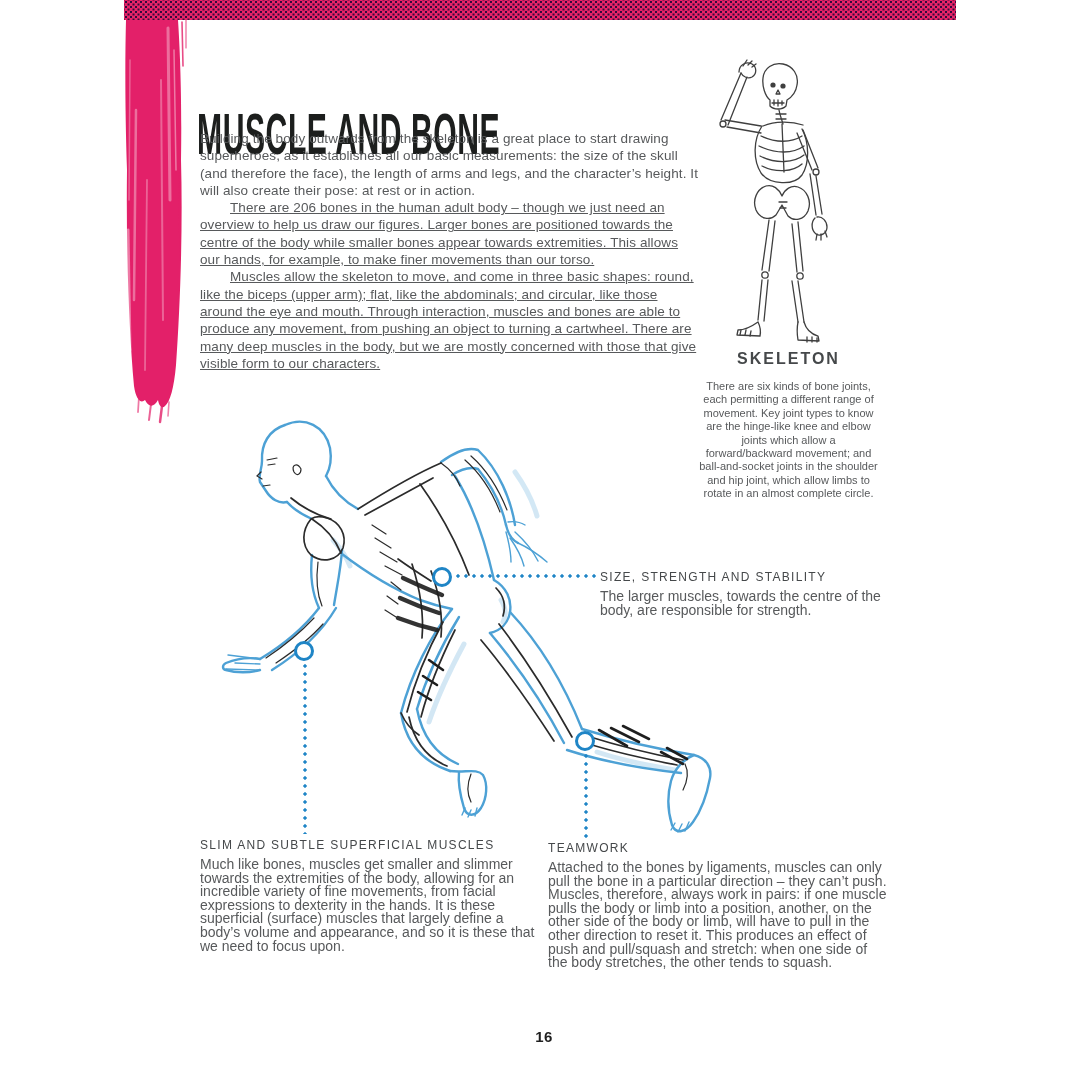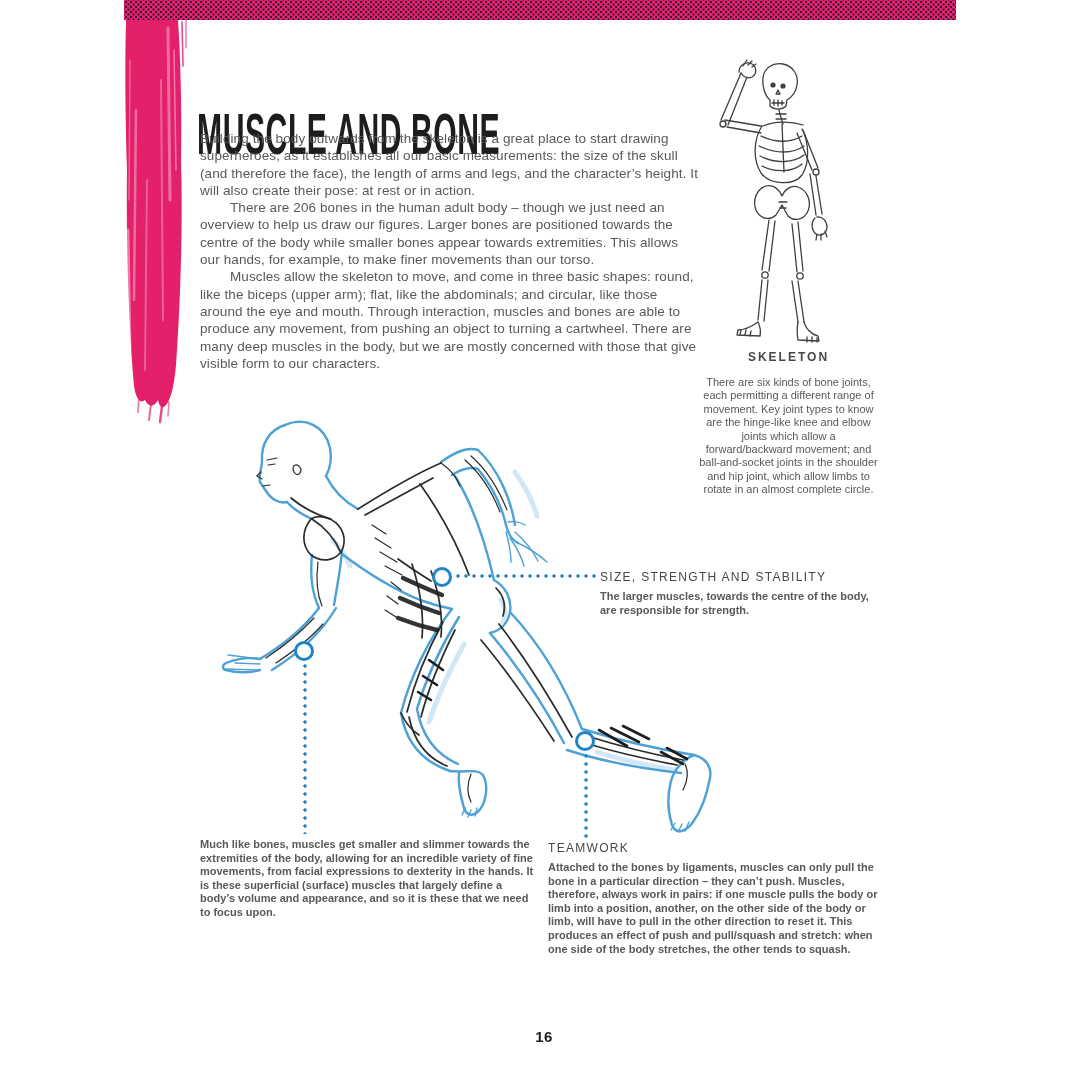--- a/index.html
+++ b/index.html
@@ -25,30 +25,30 @@
   .page-title{
     left:197px;top:66px;
     font-size:58px;line-height:1;font-weight:800;color:#1c1e1d;
     transform:scaleX(.52);transform-origin:0 0;white-space:nowrap;
     letter-spacing:1px;
   }
 
   
   .intro{left:200px;top:130px;width:501px;color:#57595b;font-size:13.5px;line-height:17.3px;letter-spacing:.1px;}
   .intro p{margin:0;}
-  .intro p.indent{text-indent:30px;}
+  .intro p.indent{text-indent:30px;text-decoration:underline;}
 
   
   .skel-caption{left:686px;top:350px;width:205px;text-align:center;}
-  .skel-caption h3{margin:0 0 8px 0;font-size:12px;letter-spacing:2px;color:#45484a;font-weight:700;}
+  .skel-caption h3{margin:0 0 8px 0;font-size:16px;letter-spacing:2px;color:#45484a;font-weight:700;}
   .skel-caption p{margin:12px;font-size:11px;line-height:13.4px;color:#57595b;text-align:center;}
 
   
   .callout h3{margin:0 0 6px 0;font-size:12px;font-weight:400;letter-spacing:1.3px;color:#45484a;}
-  .callout p{margin:0 0 9px 0;font-size:11px;line-height:13.6px;color:#57595b;font-weight:bold;}
+  .callout p{margin:0 0 9px 0;font-size:14px;line-height:13.6px;color:#57595b;}
   .co-size{left:600px;top:570px;width:288px;}
   .co-slim{left:200px;top:838px;width:340px;}
   .co-team{left:548px;top:841px;width:340px;}
 
   
   .leader-h{height:4px;background-image:radial-gradient(circle at 2px 2px,#1f85c6 1.5px,transparent 1.75px);background-size:8px 4px;background-repeat:repeat-x;}
   .leader-v{width:4px;background-image:radial-gradient(circle at 2px 2px,#1f85c6 1.5px,transparent 1.75px);background-size:4px 8px;background-repeat:repeat-y;}
   .marker{width:14px;height:14px;border:3.5px solid #1f85c6;border-radius:50%;background:#ffffff;}
 
   
@@ -248,20 +248,21 @@
 <div class="abs marker" style="left:432px;top:567px;"></div>
 <div class="abs marker" style="left:294px;top:641px;"></div>
 <div class="abs marker" style="left:575px;top:731px;"></div>
 
 <div class="abs callout co-size">
   <h3>SIZE, STRENGTH AND STABILITY</h3>
   <p>The larger muscles, towards the centre of the body, are responsible for strength.</p>
 </div>
 
 <div class="abs callout co-slim">
+  <h3>SLIM AND SUBTLE SUPERFICIAL MUSCLES</h3>
   <p>Much like bones, muscles get smaller and slimmer towards the extremities of the body, allowing for an incredible variety of fine movements, from facial expressions to dexterity in the hands. It is these superficial (surface) muscles that largely define a body’s volume and appearance, and so it is these that we need to focus upon.</p>
 </div>
 
 <div class="abs callout co-team">
   <h3>TEAMWORK</h3>
   <p>Attached to the bones by ligaments, muscles can only pull the bone in a particular direction – they can’t push. Muscles, therefore, always work in pairs: if one muscle pulls the body or limb into a position, another, on the other side of the body or limb, will have to pull in the other direction to reset it. This produces an effect of push and pull/squash and stretch: when one side of the body stretches, the other tends to squash.</p>
 </div>
 
 <div class="abs page-num">16</div>
 

